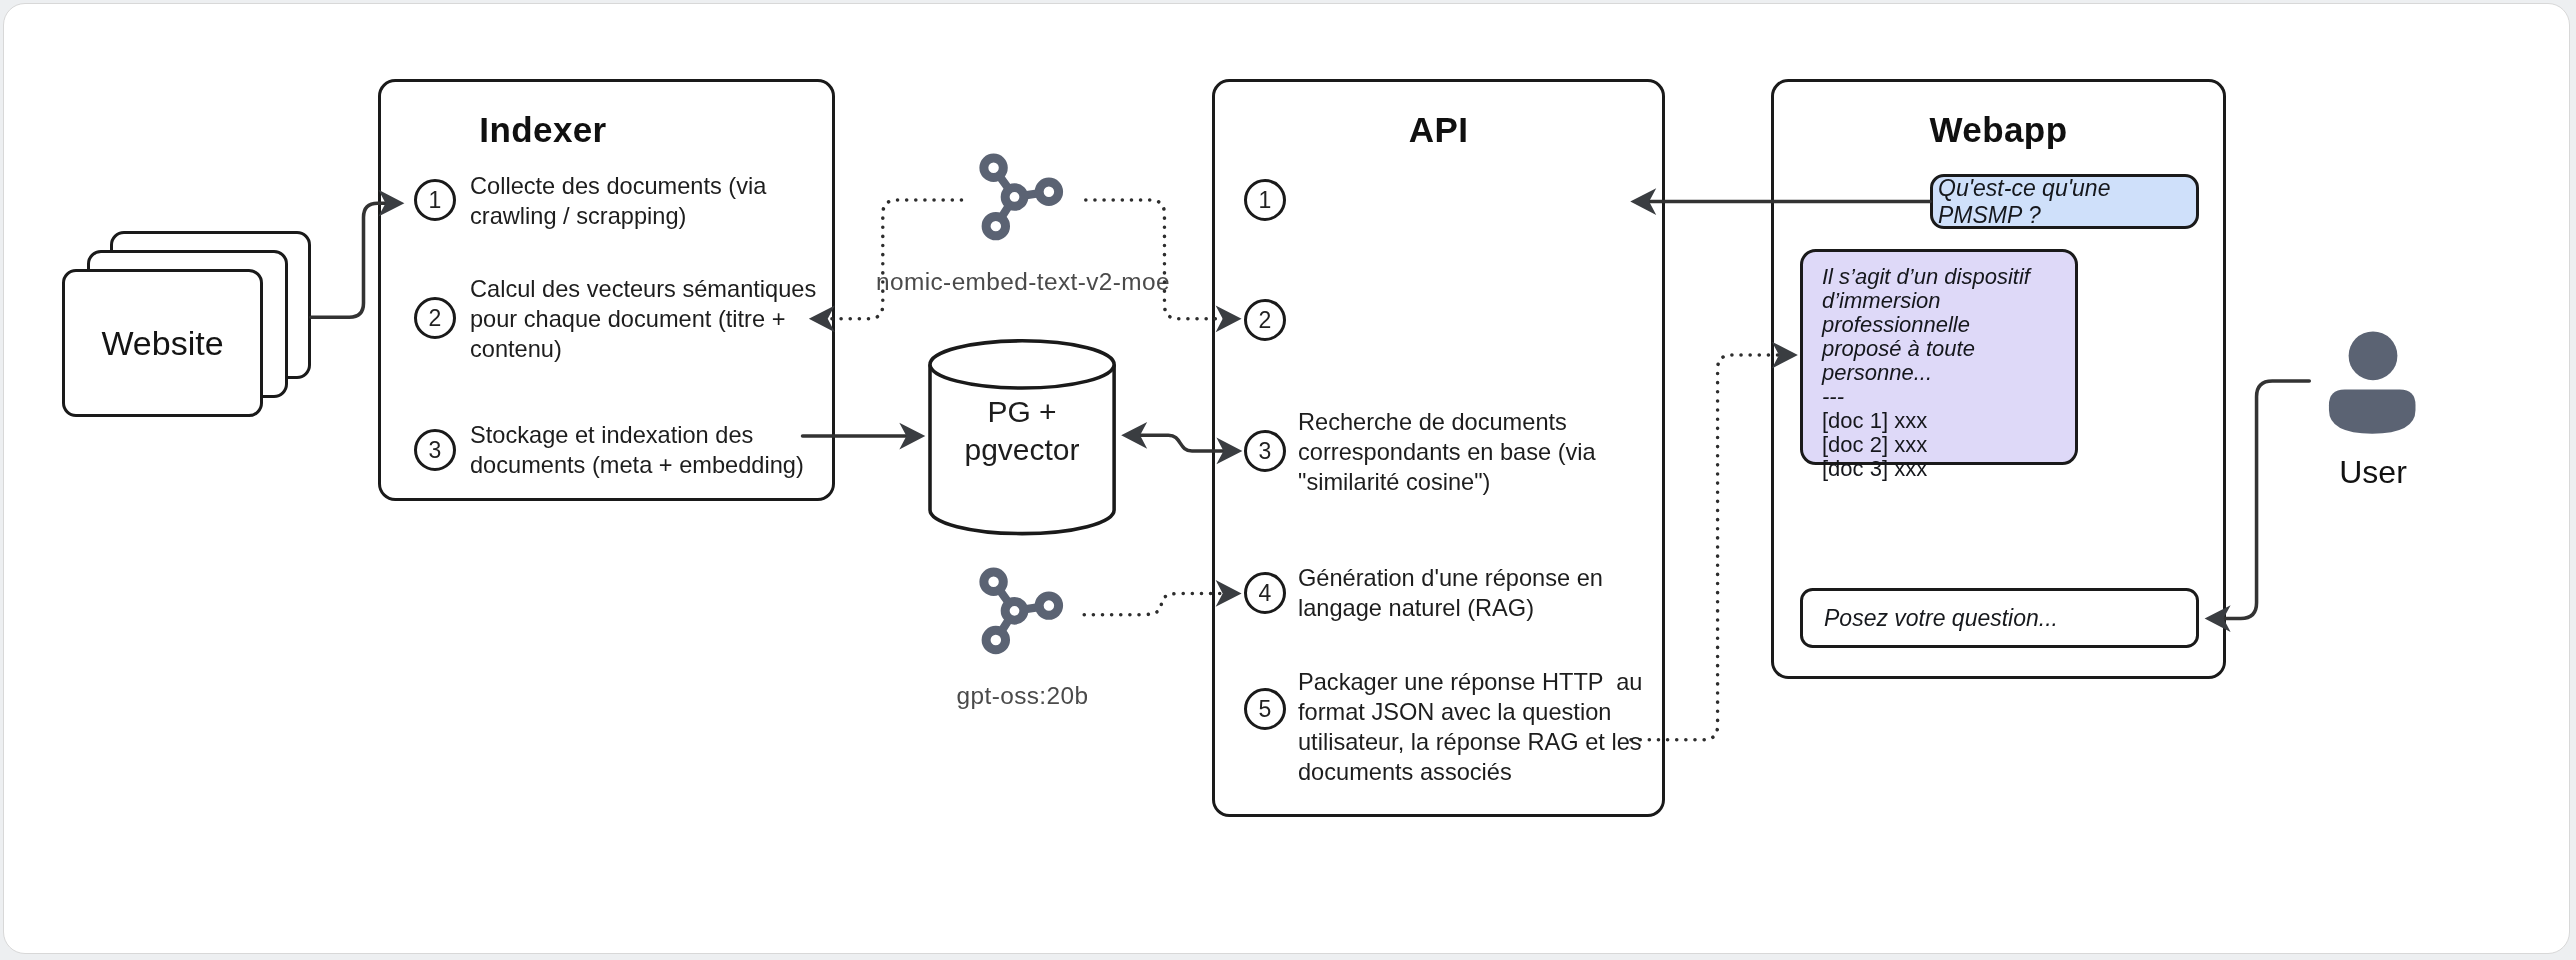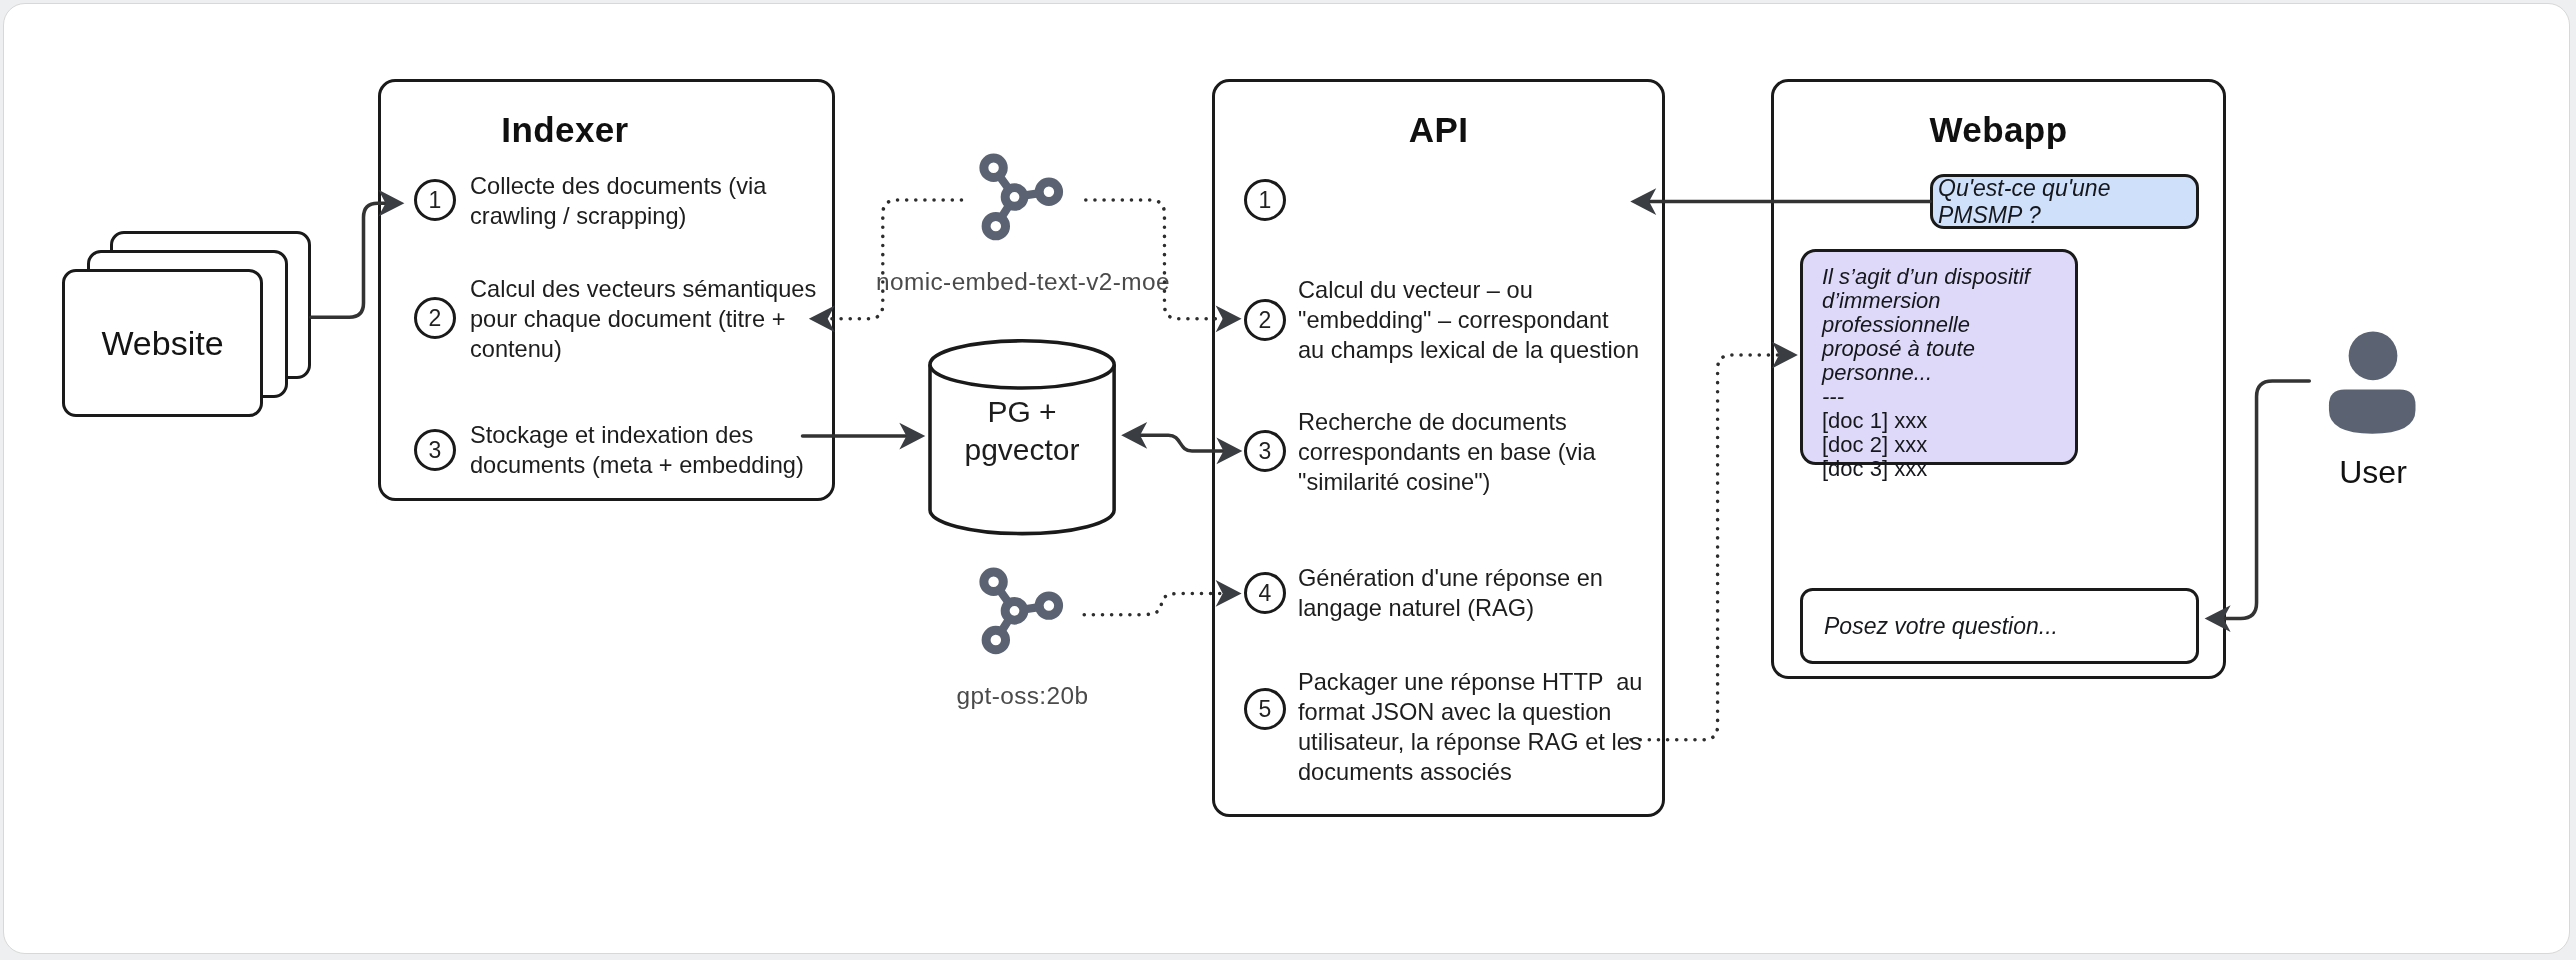--- a/index.html
+++ b/index.html
@@ -17,63 +17,60 @@
   .model-label{position:absolute;text-align:center;font-size:24.4px;color:#4a4a4a;letter-spacing:0.4px;z-index:2;}
   .pg-label{position:absolute;left:930px;top:393px;width:184px;text-align:center;font-size:30px;line-height:38px;
             white-space:pre-wrap;color:#1d1d1d;z-index:10;}
   .bubble{position:absolute;border:3.1px solid #1a1a1a;box-sizing:border-box;z-index:2;}
   #question-bubble{left:1930px;top:174px;width:269px;height:55px;background:#cfe0fa;border-radius:14px;
                    display:flex;align-items:center;padding-left:5px;font-style:italic;font-size:23px;color:#15171c;}
   #answer-bubble{left:1800px;top:249px;width:278px;height:216px;background:#ded9f8;border-radius:15.7px;
                  padding:12.6px 7.9px 0 19px;font-size:22px;line-height:24px;color:#15171c;}
   #answer-main{font-style:italic;white-space:pre-wrap;}
   #answer-docs{white-space:pre-wrap;}
-  #question-input{left:1800px;top:588px;width:399px;height:76px;background:#ffffff;border:3.1px solid #1a1a1a;
+  #question-input{left:1800px;top:588px;width:399px;height:60px;background:#ffffff;border:3.1px solid #1a1a1a;
                   border-radius:12.6px;box-sizing:border-box;display:flex;align-items:center;padding-left:21px;
                   font-style:italic;font-size:23px;color:#17191d;position:absolute;z-index:2;}
   .user-label{position:absolute;left:2310px;top:454px;width:126px;text-align:center;font-size:32px;color:#121212;z-index:2;}
   #connector-svg{position:absolute;left:0;top:0;z-index:5;pointer-events:none;}
 </style>
 </head>
 <body>
 
 <div id="stage">
   <div id="panel"></div>
 
   <div class="card" style="left:110px;top:225px;"></div>
   <div class="card" style="left:87px;top:244px;"></div>
   <div class="card" style="left:62px;top:263px;">
     <div class="card-label">Website</div>
   </div>
 
   <div class="box" style="left:378px;top:79px;width:457px;height:422px;"></div>
-  <div class="box-title" style="left:378px;top:110px;width:374px;">Indexer</div>
+  <div class="box-title" style="left:356px;top:110px;width:374px;">Indexer</div>
   <div class="num-circle" style="left:414px;top:179px;">1</div>
   <div class="step" style="left:470px;top:171px;">Collecte des documents (via
 crawling / scrapping)</div>
   <div class="num-circle" style="left:414px;top:297px;">2</div>
   <div class="step" style="left:470px;top:274px;">Calcul des vecteurs sémantiques
 pour chaque document (titre +
 contenu)</div>
   <div class="num-circle" style="left:414px;top:429px;">3</div>
   <div class="step" style="left:470px;top:420px;">Stockage et indexation des
 documents (meta + embedding)</div>
 
   <div class="model-label" style="left:850px;top:268px;width:346px;">nomic-embed-text-v2-moe</div>
   <div class="model-label" style="left:928px;top:682px;width:189px;">gpt-oss:20b</div>
   <div class="pg-label">PG +
 pgvector</div>
 
   <div class="box" style="left:1212px;top:79px;width:453px;height:738px;"></div>
   <div class="box-title" style="left:1212px;top:110px;width:453px;">API</div>
   <div class="num-circle" style="left:1244px;top:179px;">1</div>
   <div class="num-circle" style="left:1244px;top:299px;">2</div>
-  <div class="step" style="left:1298px;top:275px;">Calcul du vecteur – ou
-"embedding" – correspondant
-au champs lexical de la question</div>
   <div class="num-circle" style="left:1244px;top:430px;">3</div>
   <div class="step" style="left:1298px;top:407px;">Recherche de documents
 correspondants en base (via
 "similarité cosine")</div>
   <div class="num-circle" style="left:1244px;top:572px;">4</div>
   <div class="step" style="left:1298px;top:563px;">Génération d'une réponse en
 langage naturel (RAG)</div>
   <div class="num-circle" style="left:1244px;top:688px;">5</div>
   <div class="step" style="left:1298px;top:667px;">Packager une réponse HTTP  au
 format JSON avec la question

